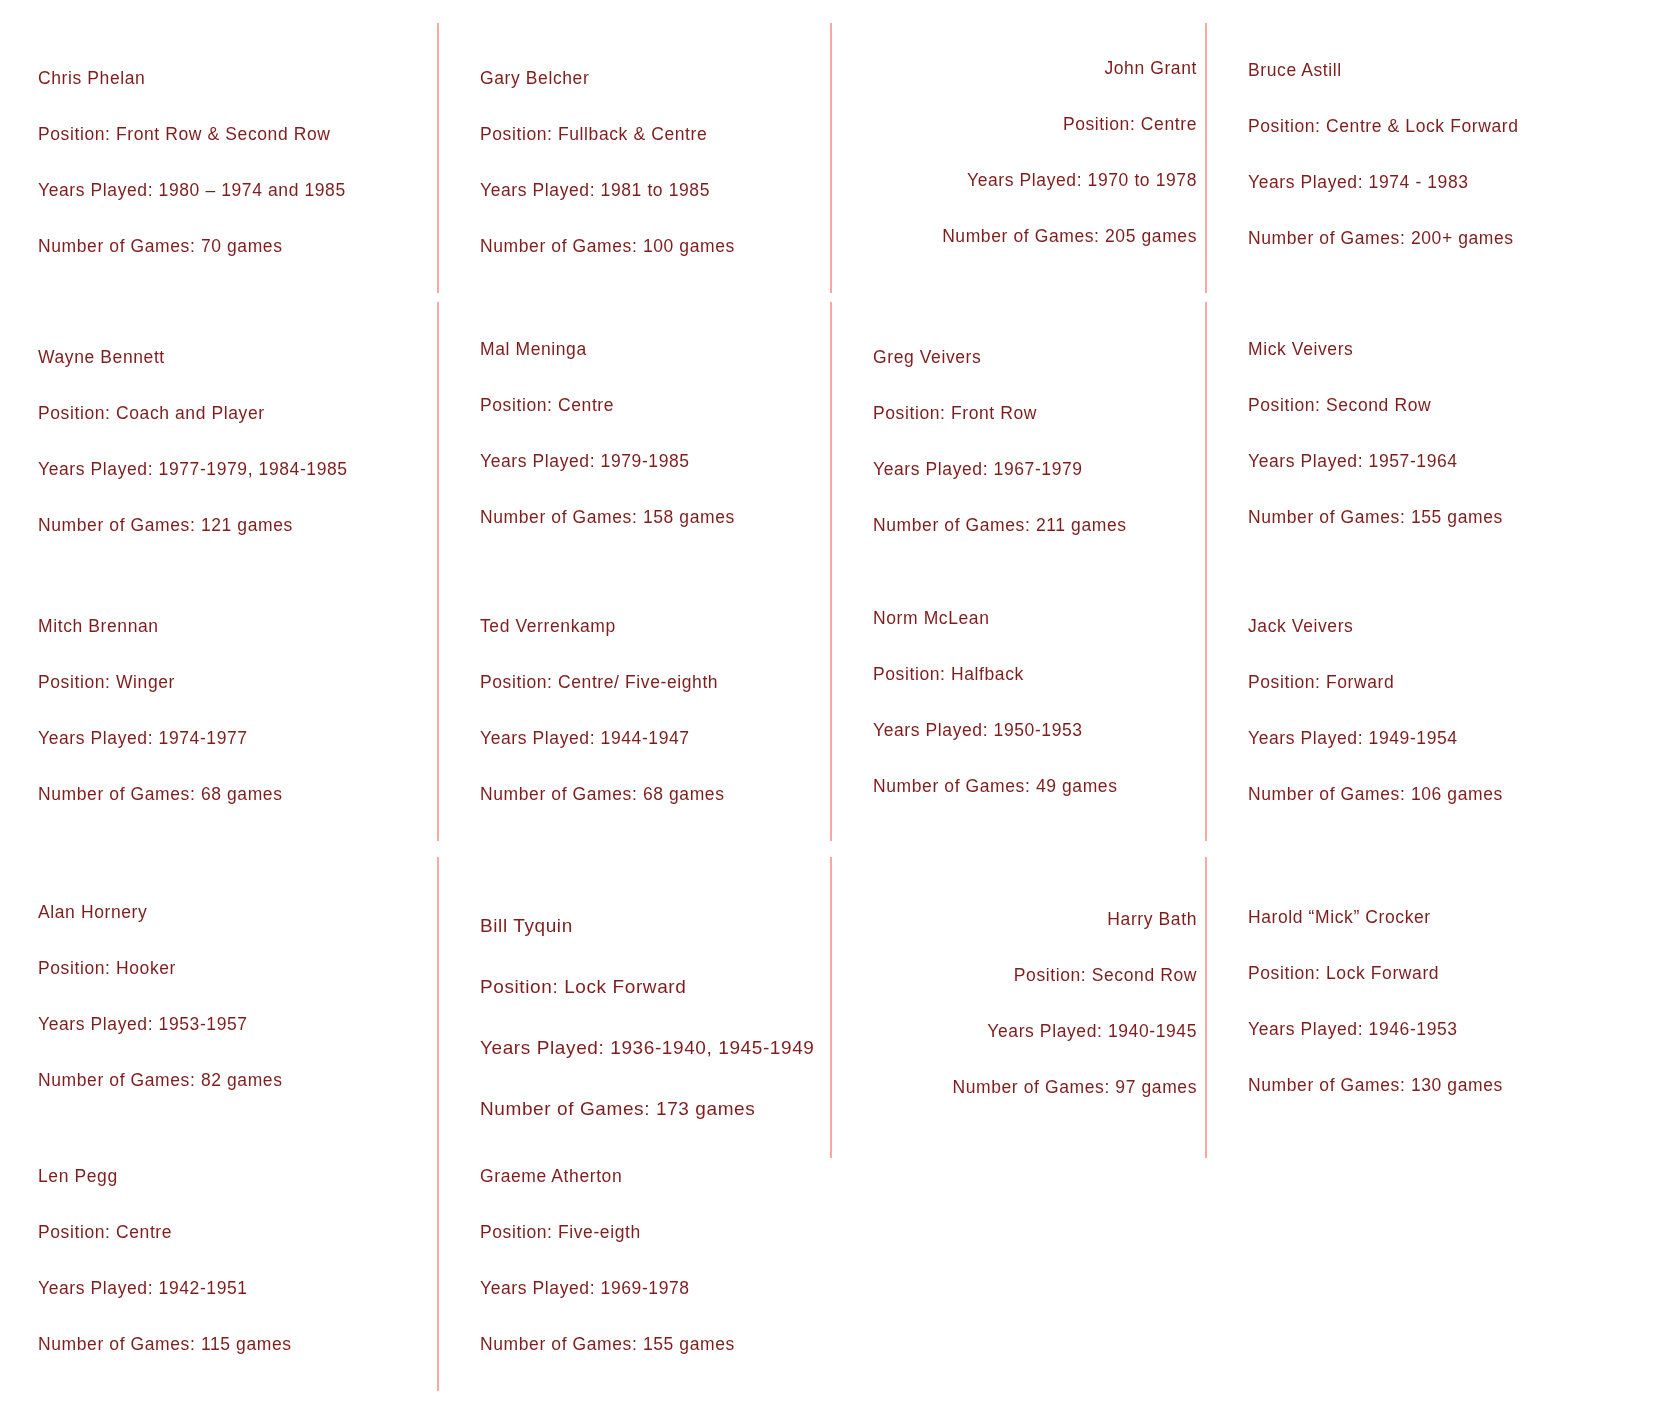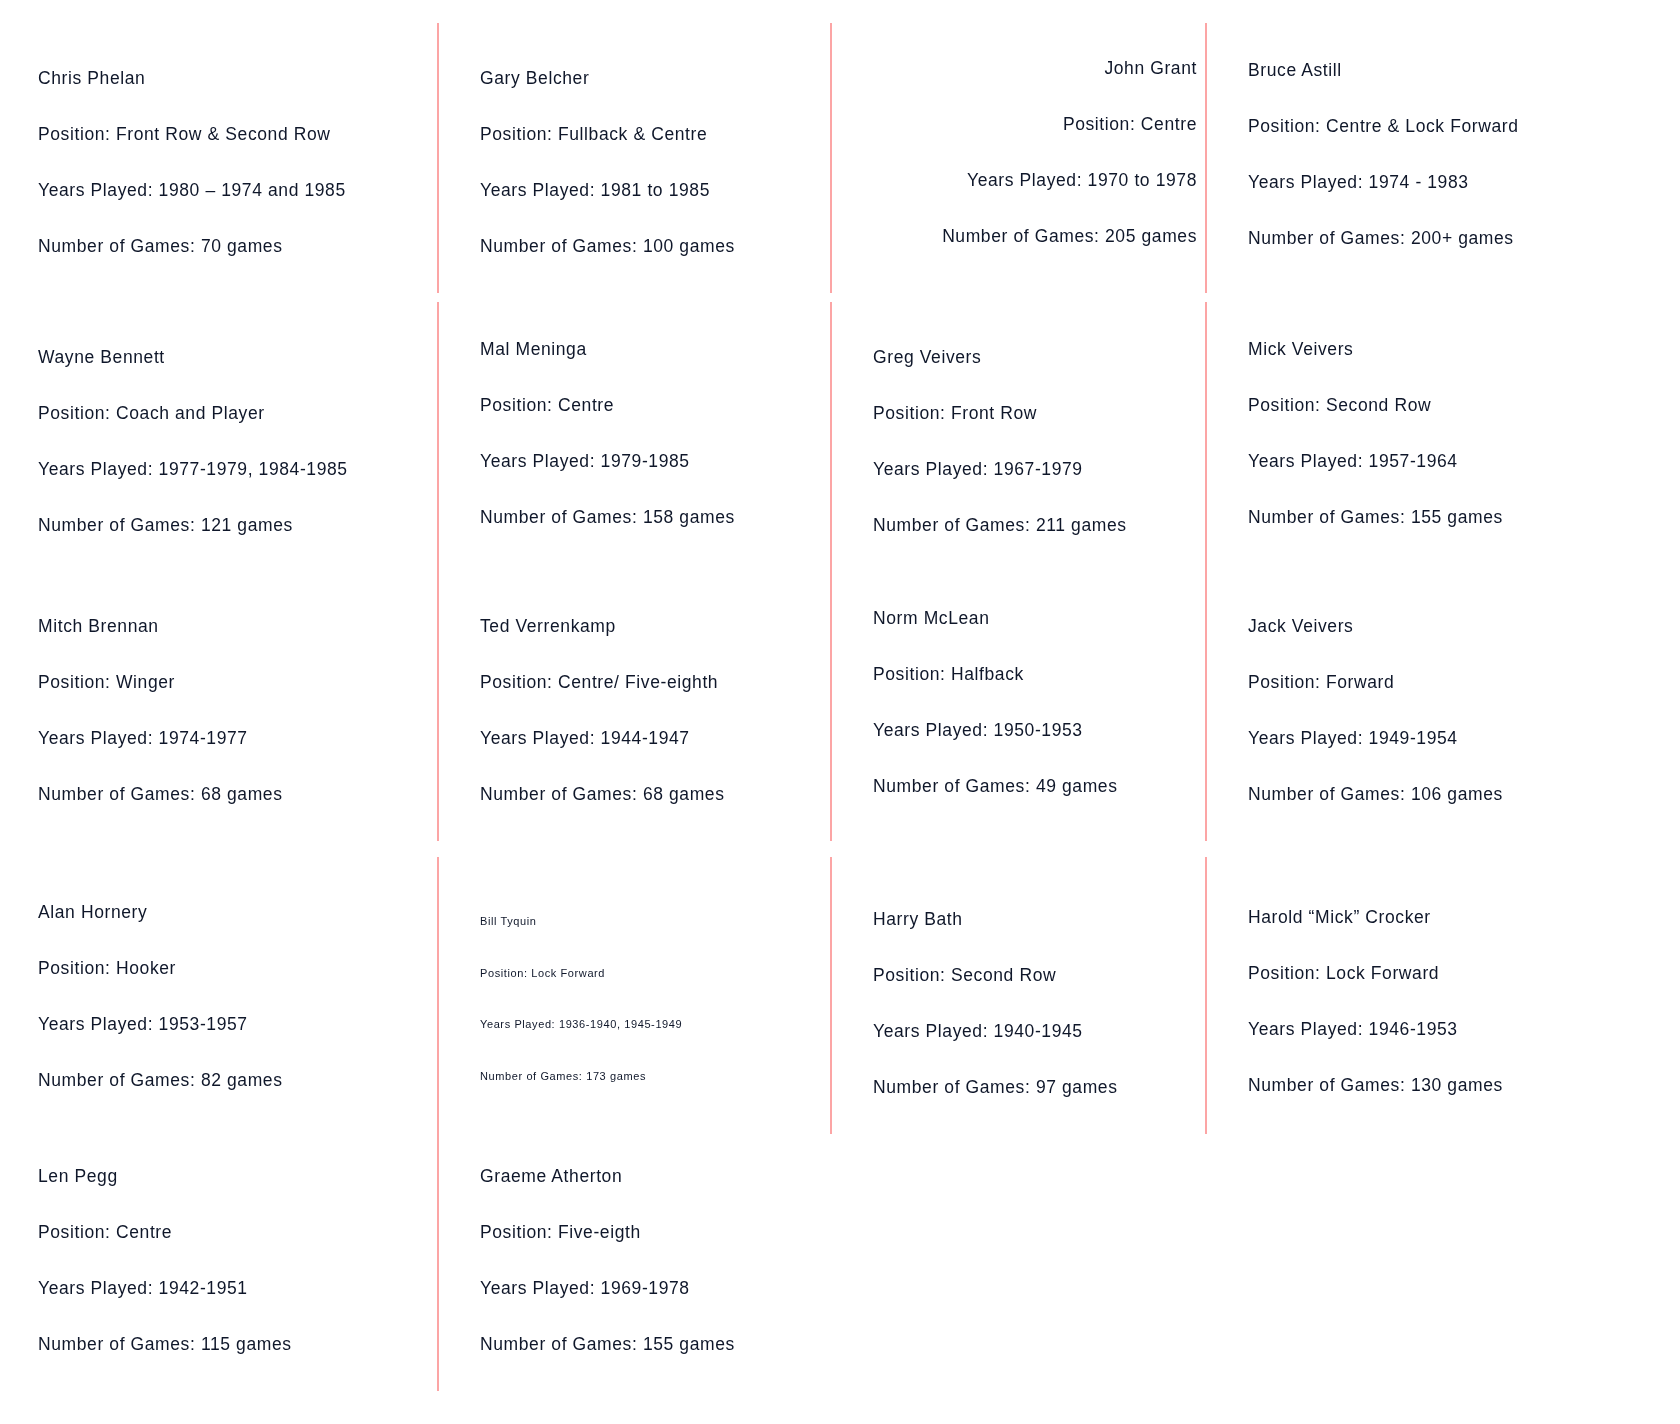--- a/index.html
+++ b/index.html
@@ -24,38 +24,38 @@
     height: 248px;
   }
   .row.r1 { margin-bottom: 31px; }
   .row.r2 { margin-bottom: 21px; }
   .row.r3 { margin-bottom: 38px; }
   .row.r4 { margin-bottom: 16px; }
   .row.r5 { height: 250px; }
   .cell {
     box-sizing: border-box;
     padding: 45px 8px 0 41px;
-    color: #0f172a;
+    color: #7f1d1d;
     font-size: 17.5px;
     letter-spacing: 0.6px;
     line-height: 1.15;
   }
   .cell.first { padding-left: 38px; }
   .cell.bordered { border-left: 2px solid #fca5a5; }
   .cell .line {
     margin: 0 0 36px 0;
     white-space: nowrap;
   }
   
   .cell.up10 { padding-top: 35px; text-align: right; }
   .cell.up8  { padding-top: 37px; }
   .cell.dn5  { padding-top: 50px; }
-  .cell.dn7  { padding-top: 52px; }
+  .cell.dn7  { padding-top: 52px; text-align: right; }
   .cell.dn13 { padding-top: 58px; }
-  .cell.small { font-size: 11px; }
+  .cell.small { font-size: 19px; }
   .cell.small .line { margin-bottom: 39px; }
 </style>
 </head>
 <body>
 
 <div class="page">
 
   <section class="row r1">
     <div class="cell first">
       <div class="line">Chris Phelan</div>

